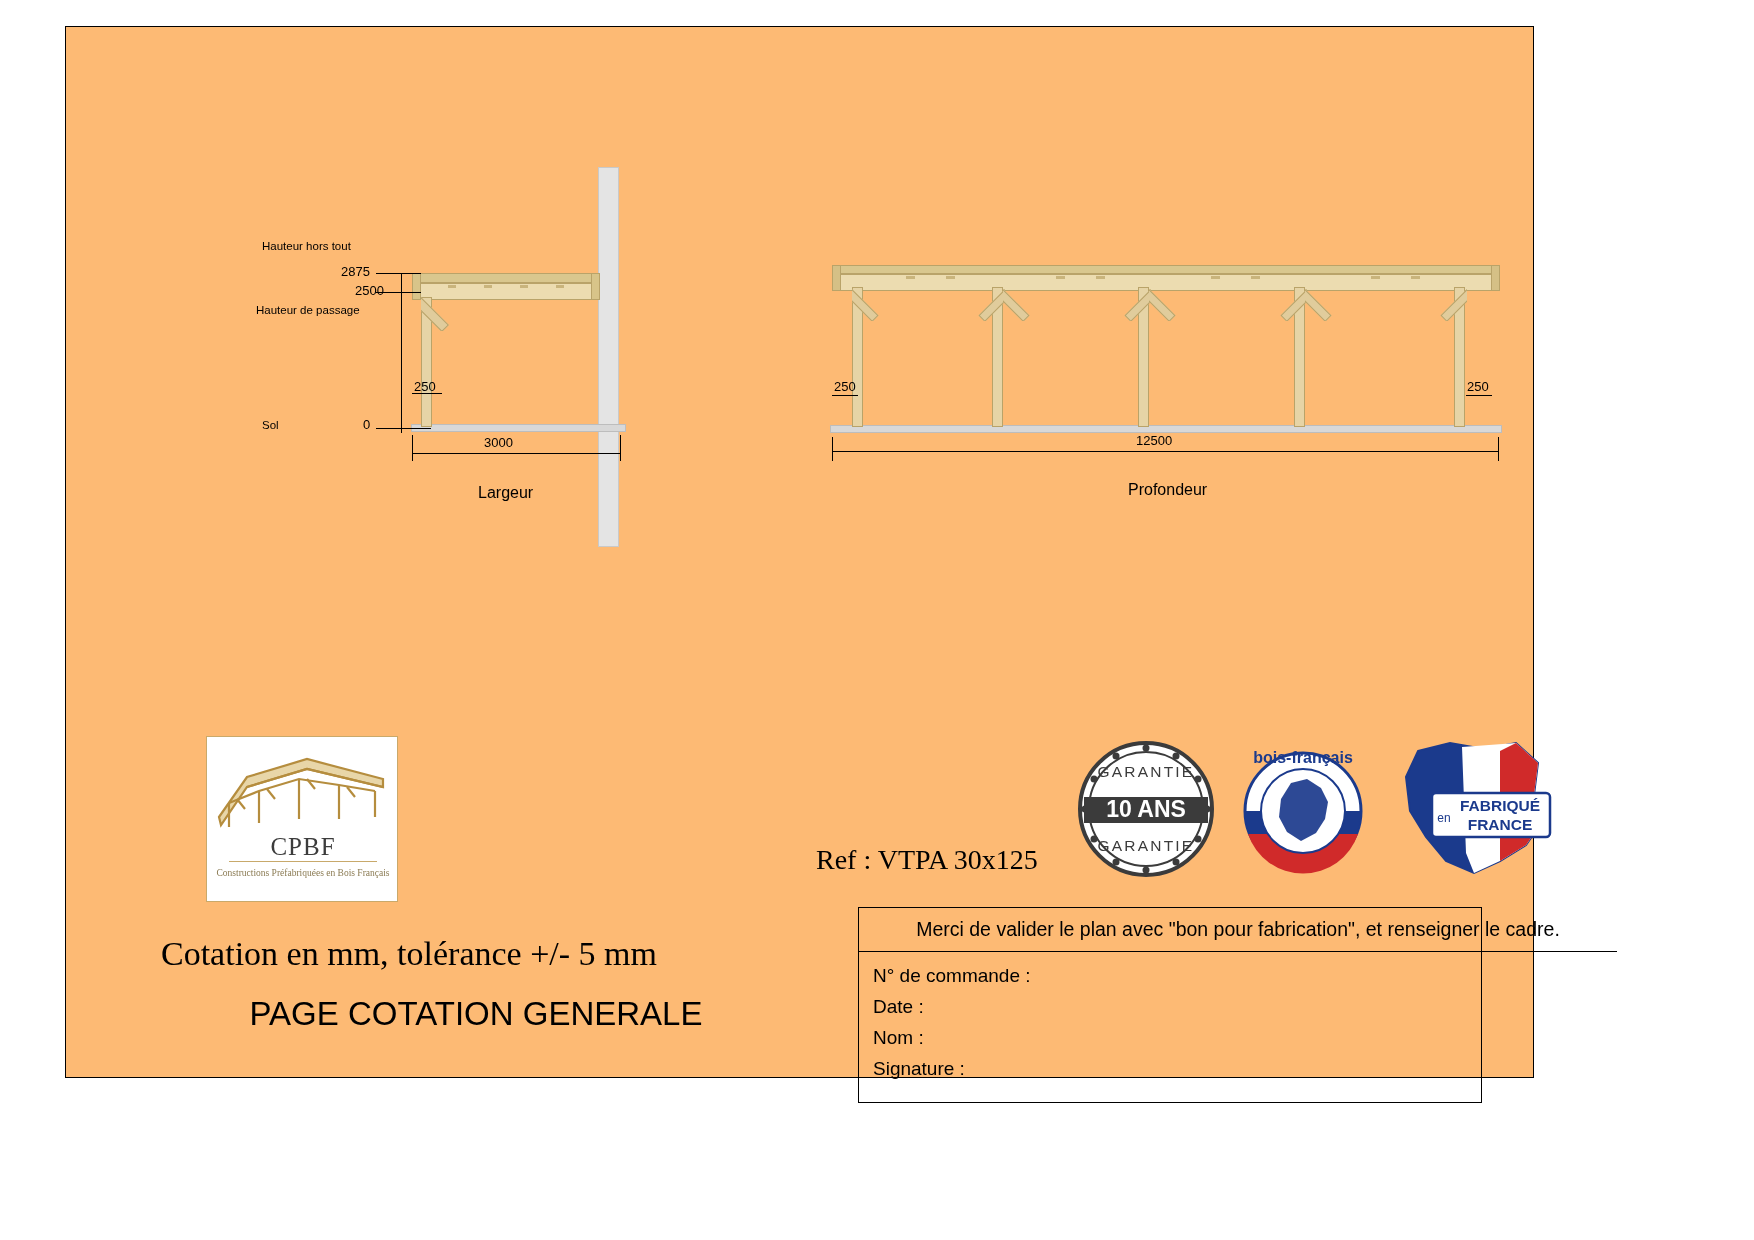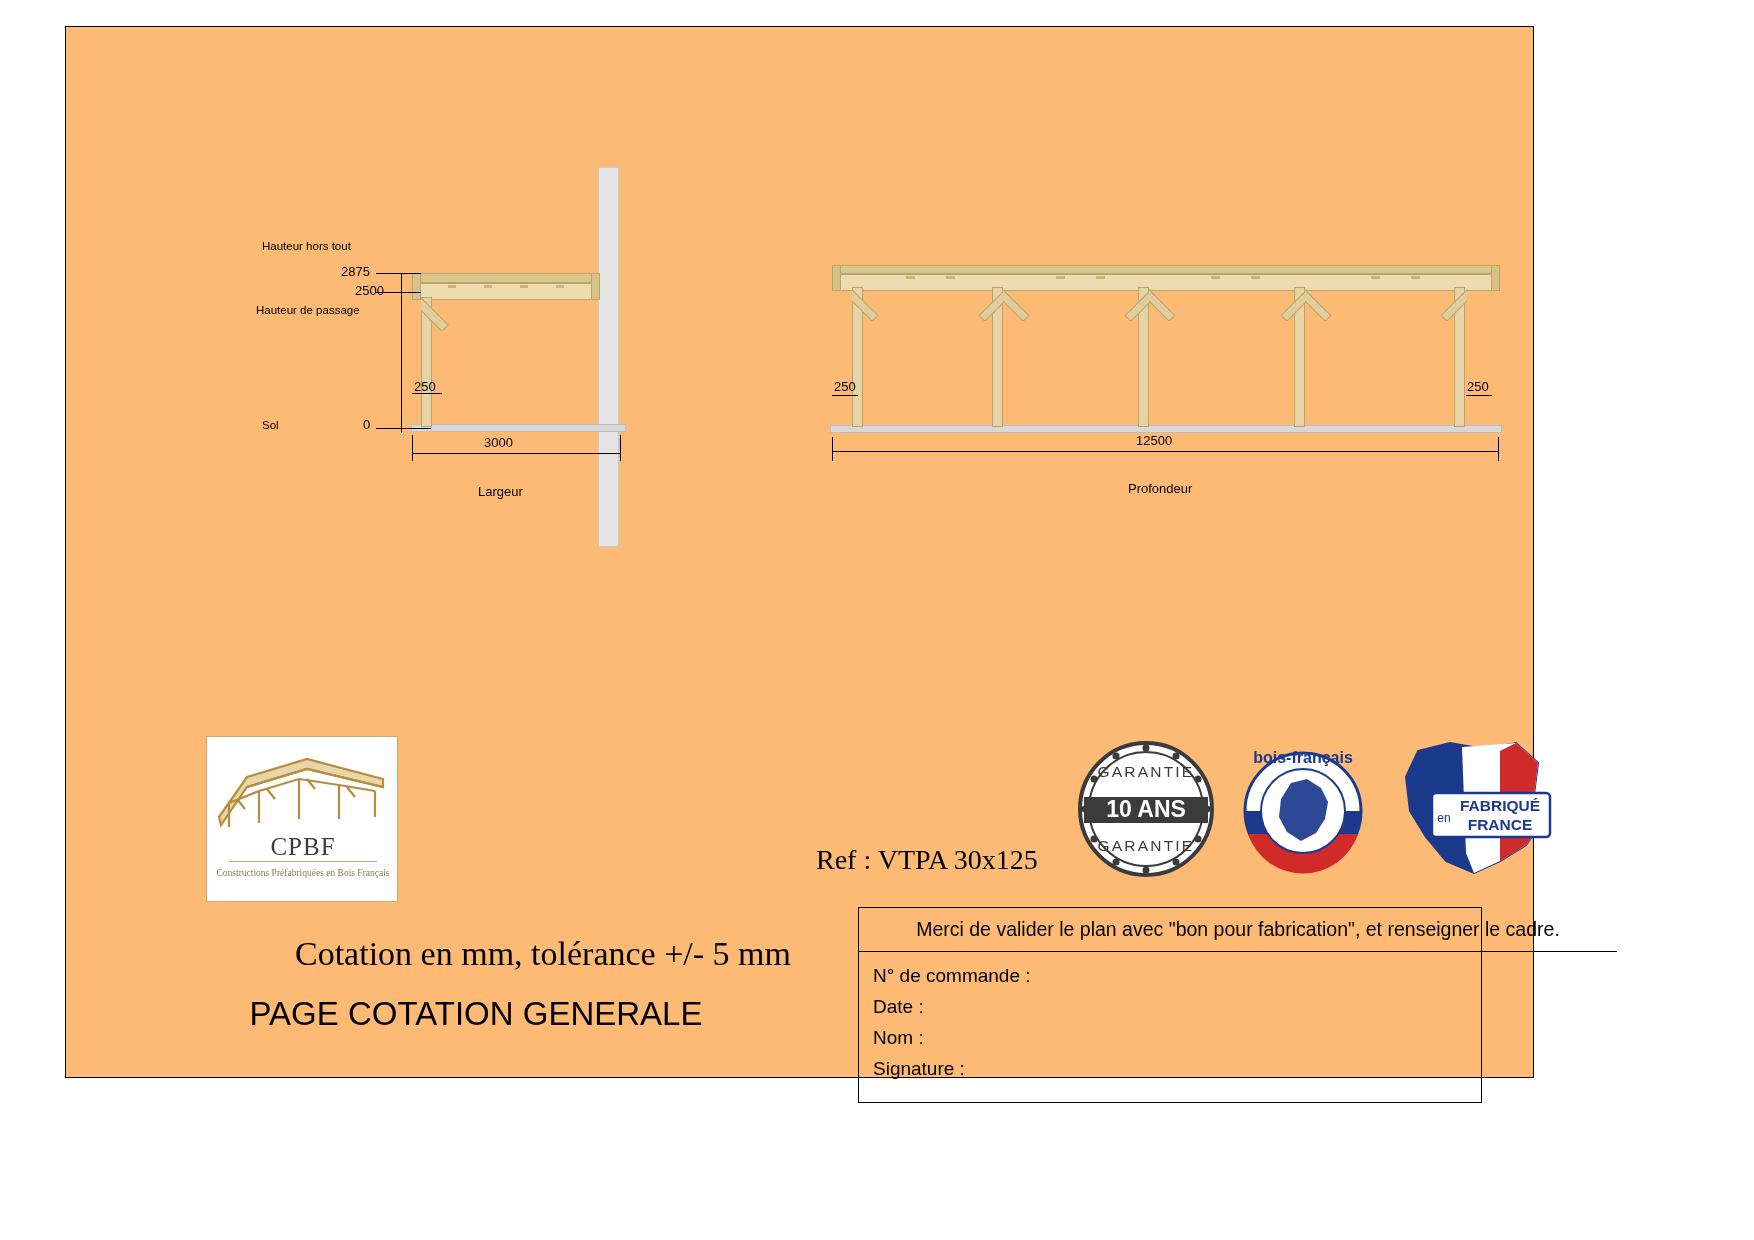--- a/index.html
+++ b/index.html
@@ -14,39 +14,39 @@
 
   
   #viewLargeur{position:absolute;left:150px;top:120px;width:480px;height:420px;}
   #viewProfondeur{position:absolute;left:760px;top:210px;width:720px;height:330px;}
 
   
   .logoBox{position:absolute;left:140px;top:709px;width:192px;height:166px;border:1px solid #caa96a;box-sizing:border-box;background:#fff;}
   .logoTxt1{position:absolute;left:0;width:192px;text-align:center;top:96px;font-family:"Liberation Serif",serif;font-size:25px;letter-spacing:1px;color:#3c3c3c;}
   .logoTxt2{position:absolute;left:0;width:192px;text-align:center;top:131px;font-family:"Liberation Serif",serif;font-size:9.5px;color:#8a7a52;}
 
-  .bigTxt1{position:absolute;left:95px;top:908px;width:630px;text-align:right;font-family:"Liberation Serif",serif;font-size:34px;}
+  .bigTxt1{position:absolute;left:95px;top:908px;width:630px;text-align:left;font-family:"Liberation Serif",serif;font-size:34px;}
   .bigTxt2{position:absolute;left:95px;top:968px;width:630px;text-align:center;font-family:"Liberation Sans",sans-serif;font-size:33px;}
 
   .refTxt{position:absolute;left:750px;top:817px;font-family:"Liberation Serif",serif;font-size:28px;}
 
   .cadre{position:absolute;left:792px;top:880px;width:624px;height:196px;border:1.5px solid #000;box-sizing:border-box;}
   .cadreHead{position:absolute;left:0;top:0;width:758px;height:44px;border-bottom:1.5px solid #000;box-sizing:border-box;
              display:flex;align-items:center;justify-content:center;font-size:19.5px;font-family:"Liberation Sans",sans-serif;}
   .cadreRow{position:absolute;left:14px;font-size:19px;}
 
   
   .badge{position:absolute;}
   #badgeGarantie{left:1010px;top:712px;width:140px;height:140px;}
   #badgeBois{left:1162px;top:712px;width:150px;height:140px;}
   #badgeFrance{left:1322px;top:706px;width:175px;height:148px;}
 
   .dimtext{position:absolute;font-size:13px;font-family:"Liberation Sans",sans-serif;white-space:nowrap;}
   .smalltext{position:absolute;font-size:11.5px;font-family:"Liberation Sans",sans-serif;white-space:nowrap;}
-  .captiontext{position:absolute;font-size:13px;font-family:"Liberation Sans",sans-serif;white-space:nowrap;}
+  .captiontext{position:absolute;font-size:16px;font-family:"Liberation Sans",sans-serif;white-space:nowrap;}
 </style>
 </head>
 <body>
 
 <div id="sheet">
   <div class="frame">
 
     <div id="viewLargeur">
 
       <div class="wall" style="left:382px;top:20px;width:21px;height:380px;"></div>

